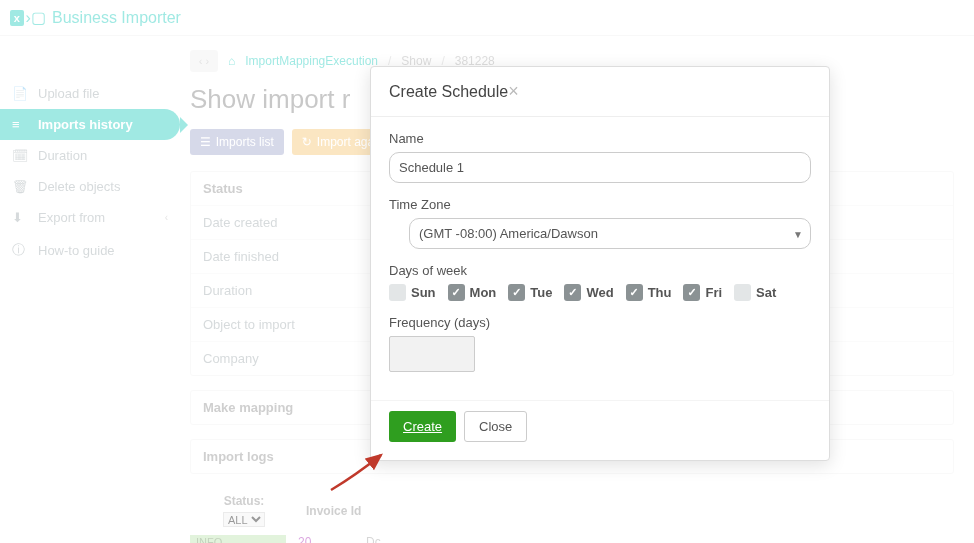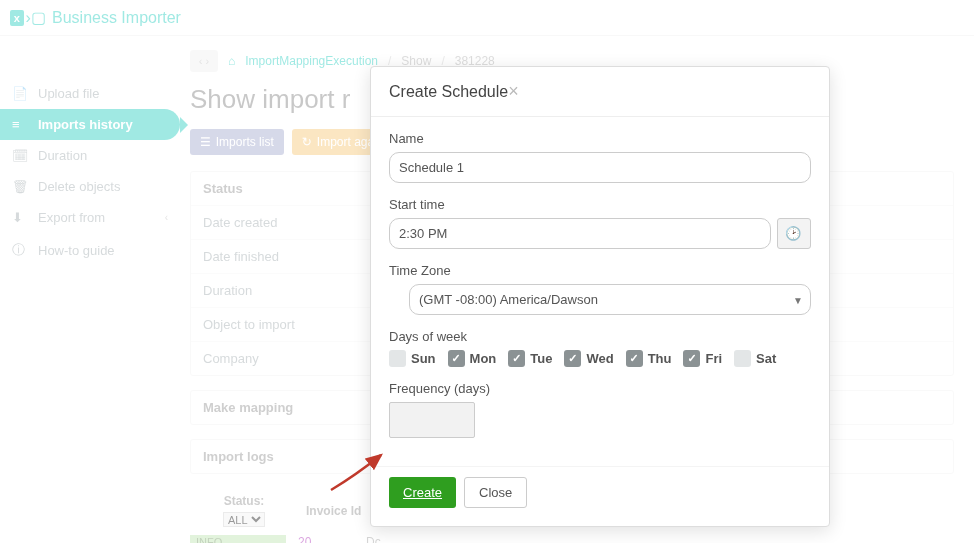--- a/index.html
+++ b/index.html
@@ -194,29 +194,20 @@
   <div class="modal-head">
     <span class="modal-title">Create Schedule</span>
     <button class="modal-close">×</button>
   </div>
   <div class="modal-body">
     <div class="field-group">
       <label class="field-label">Name</label>
       <input class="text-input" value="Schedule 1" style="">
     </div>
     <div class="field-group">
-      <label class="field-label">Start time</label>
-      <div class="time-row">
-        <input class="text-input time-input" value="2:30 PM" style="">
-        <button class="time-btn">
-          <span>🕑</span>
-        </button>
-      </div>
-    </div>
-    <div class="field-group">
       <label class="field-label">Time Zone</label>
       <div class="select-wrap">
         <div class="text-input">(GMT -08:00) America/Dawson</div>
         <span class="select-caret">▼</span>
       </div>
     </div>
     <div class="field-group">
       <label class="field-label">Days of week</label>
       <div class="days-row" id="days-row">
           <label class="day">

